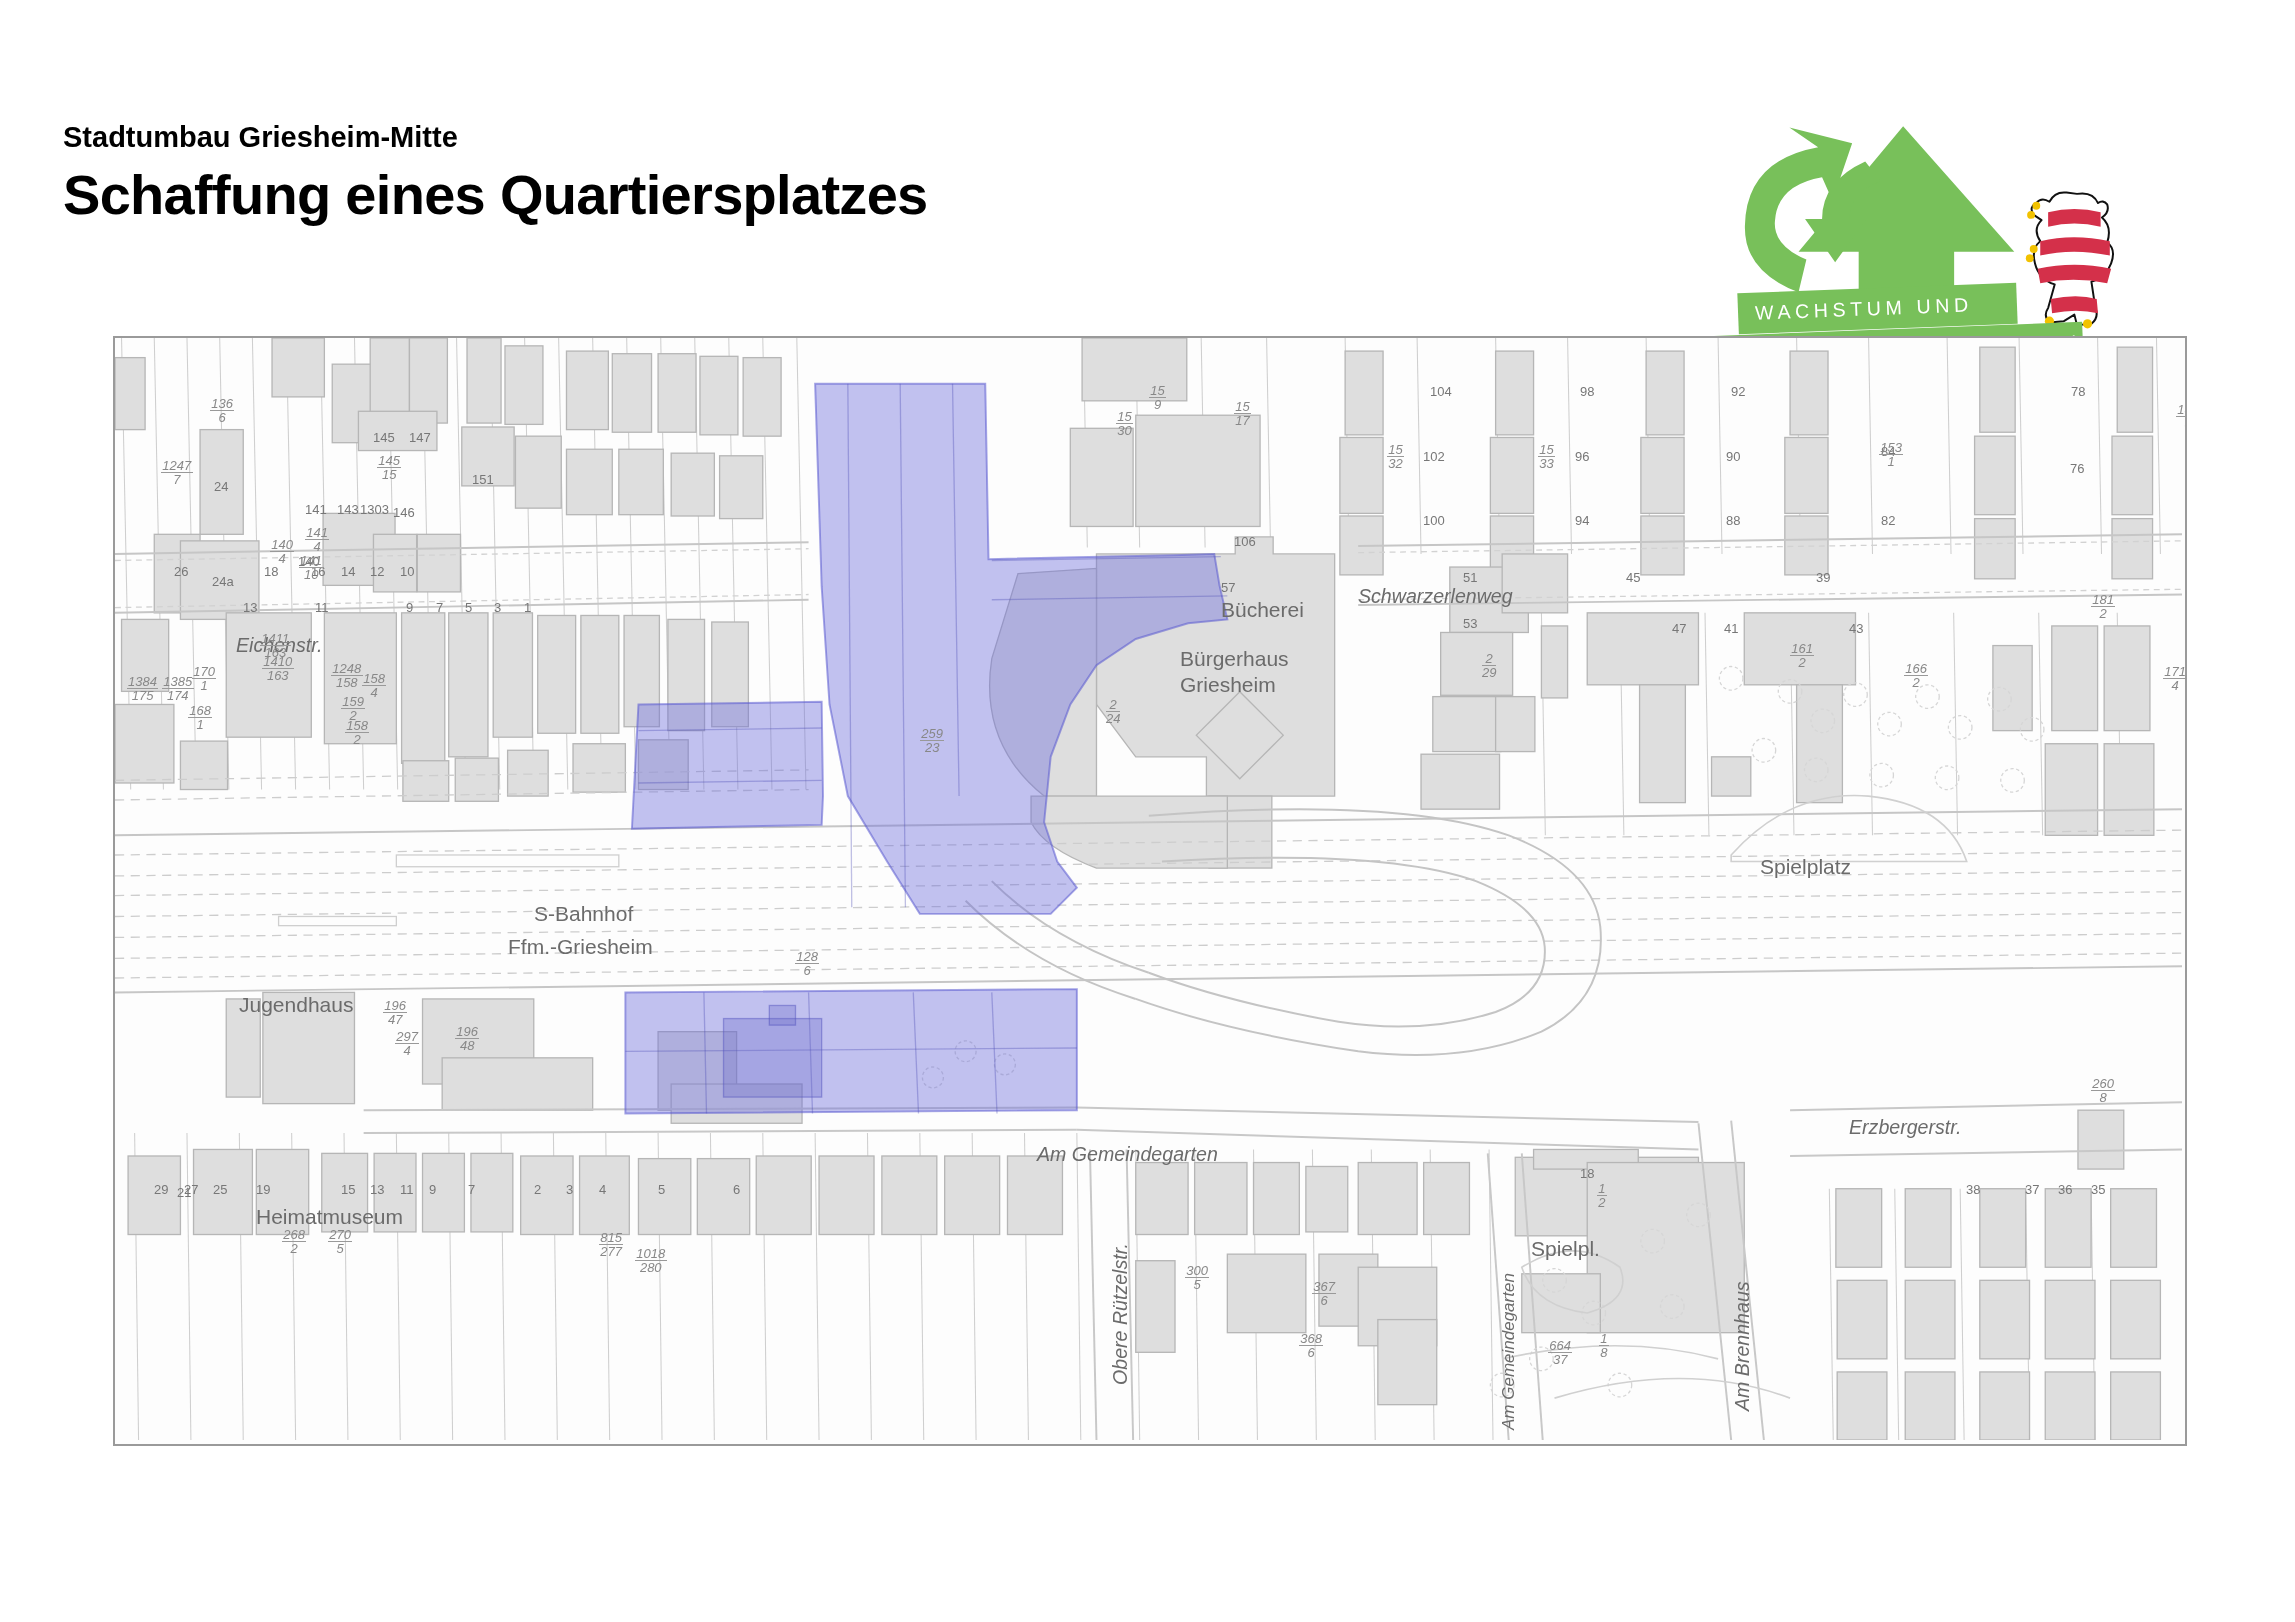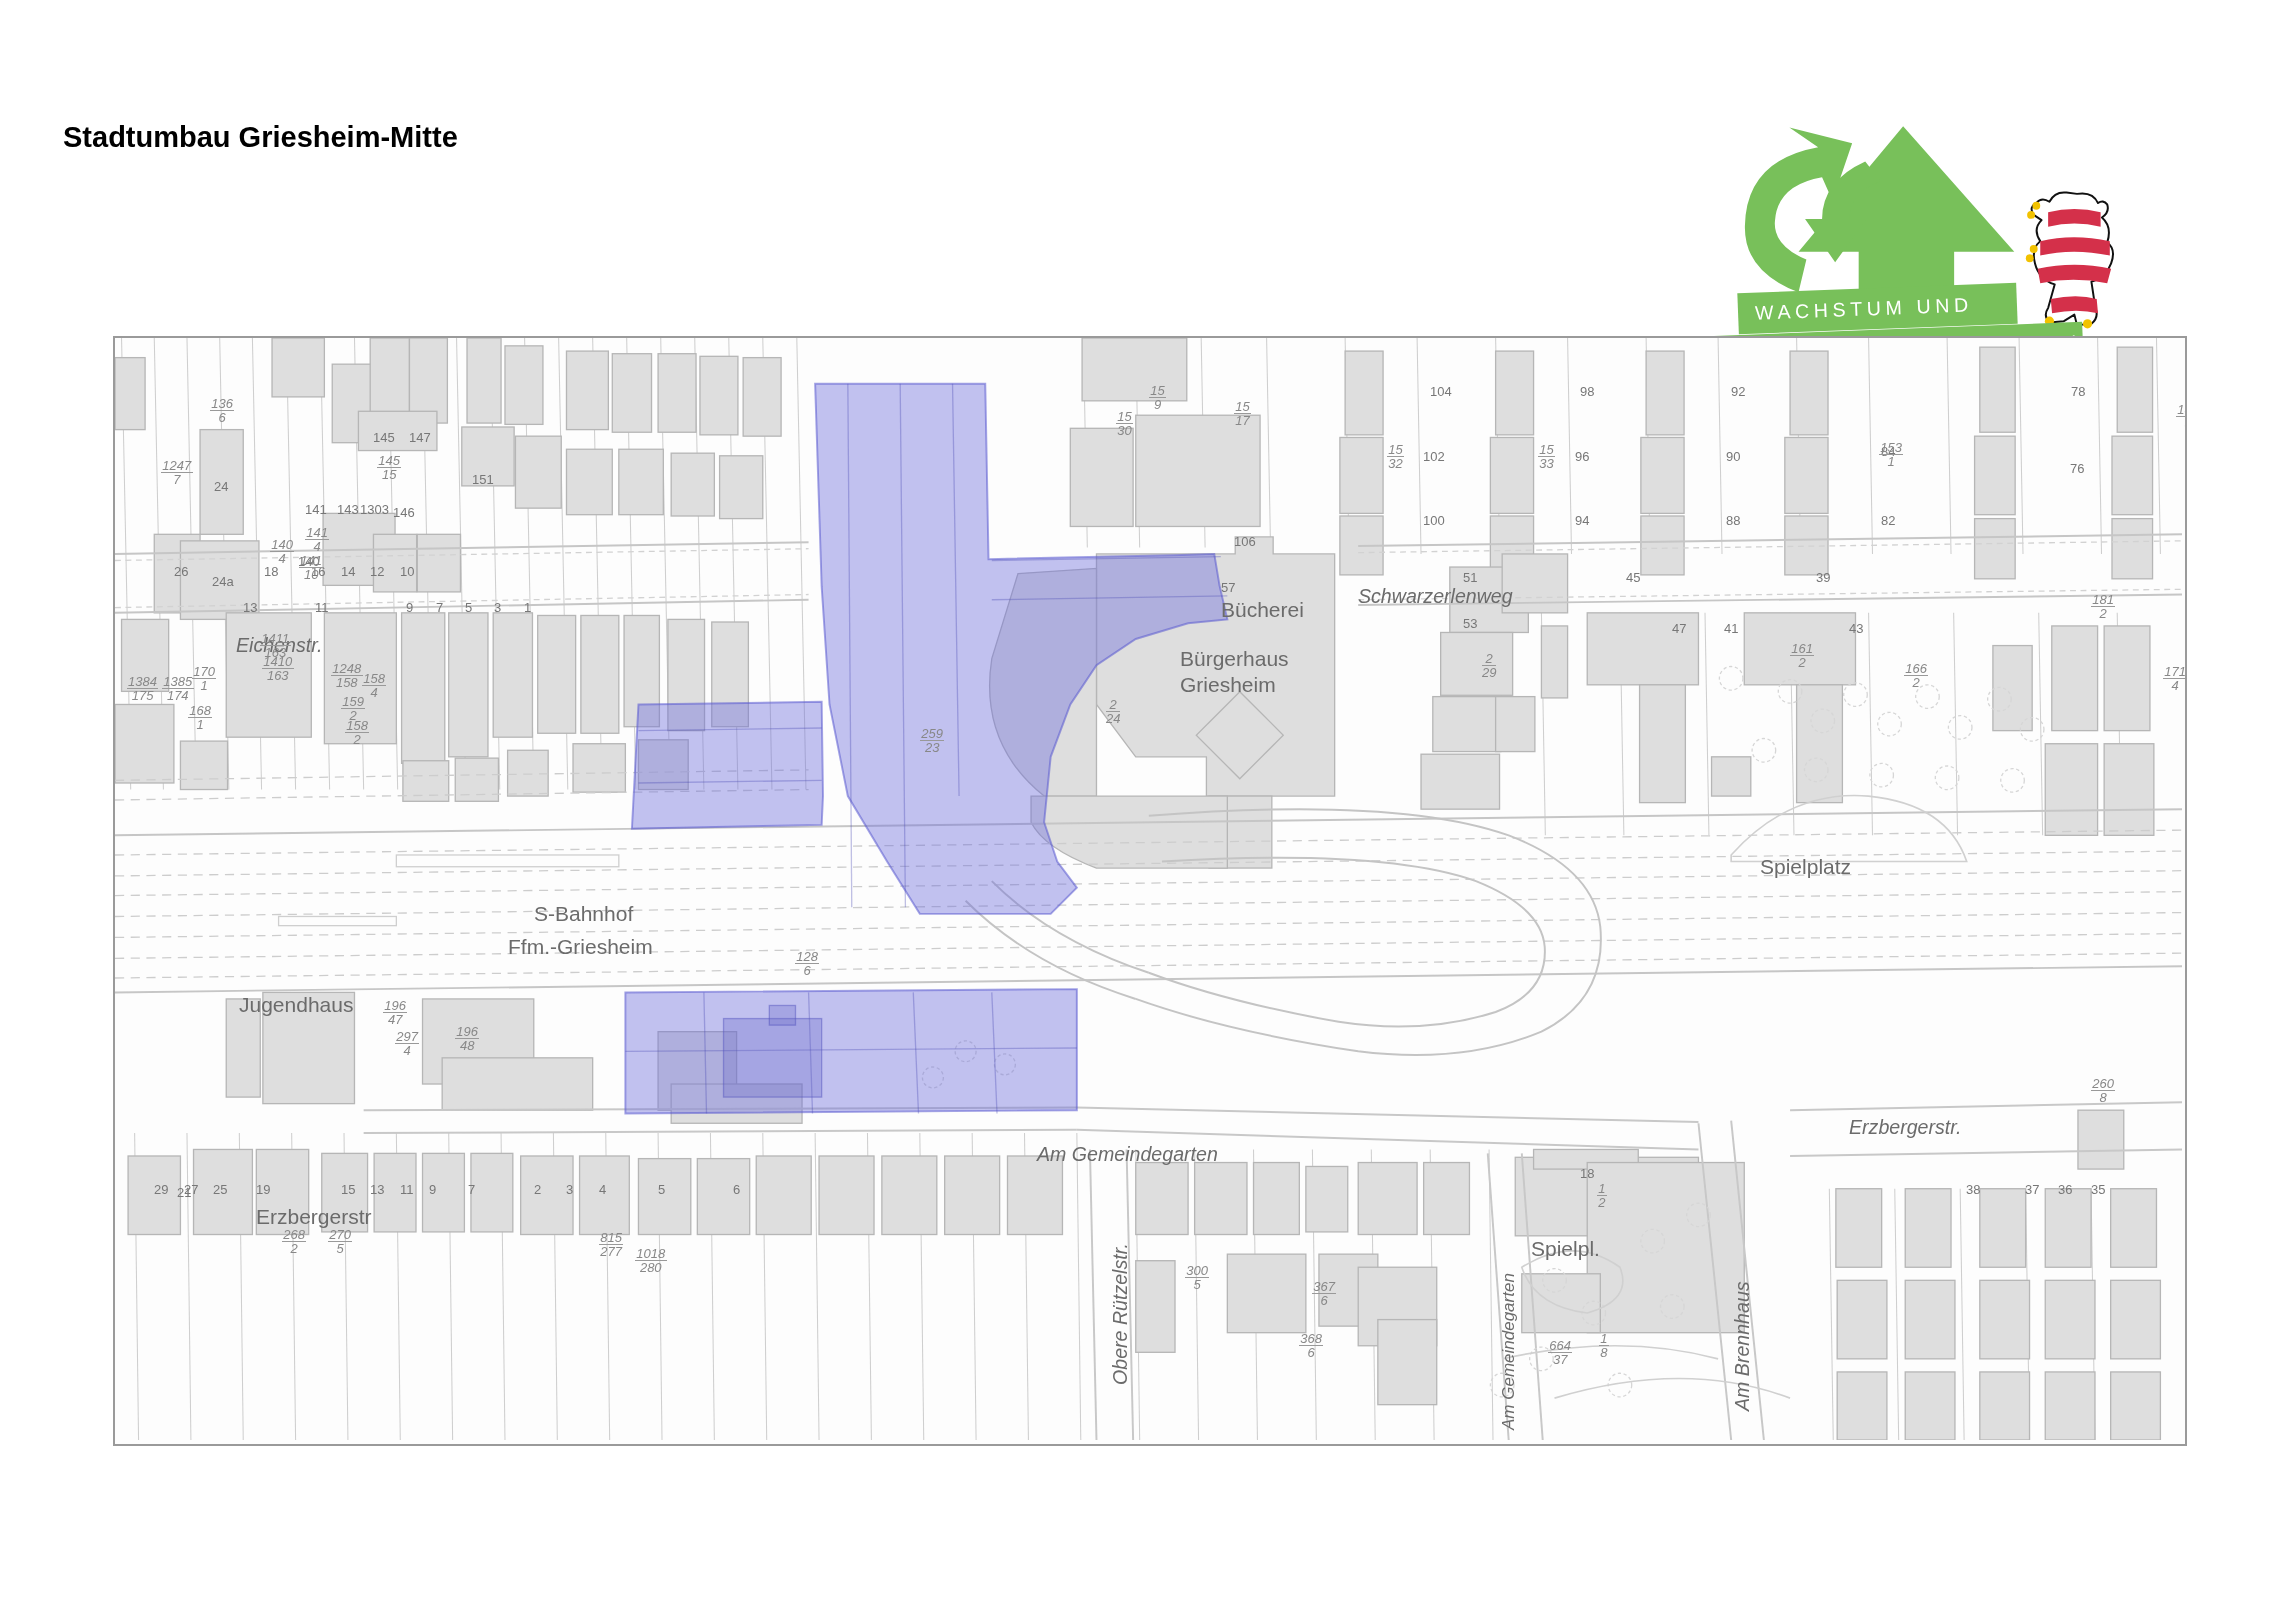--- a/index.html
+++ b/index.html
@@ -77,20 +77,21 @@
   
   #footer{position:absolute;left:0;top:1465px;width:2295px;height:157px;}
 </style>
 </head>
 <body>
 
 <div id="header">
 
 
   <div id="title-sub">Stadtumbau Griesheim-Mitte</div>
+  <div id="title-main">Schaffung eines Quartiersplatzes</div>
 
   <div id="wne-logo">
     <span class="wne-house" style="left:0;top:0;width:340px;height:196px;">
       <svg viewBox="0 0 520 300">
         <path d="M300 8 L470 200 L378 200 L378 275 L232 275 L232 200 L140 200 Z" fill="#78c05a"></path>
         <path d="M170 40 Q60 60 58 160 Q56 230 140 262 L152 212
                  Q100 190 104 152 Q108 98 176 86 L192 122 L222 34 L126 10 Z" fill="#78c05a"></path>
         <path d="M242 62 Q176 92 176 150 L150 150 L196 216 L244 150 L218 150
                  Q218 108 266 92 Z" fill="#78c05a"></path>
       </svg>
@@ -513,21 +514,21 @@
   <div class="mlabel mstreet" style="left:1734px;top:778px;">Erzbergerstr.</div>
   <div class="mlabel mstreet vert" style="left:1616px;top:1073px;">Am Brennhaus</div>
   <div class="mlabel mstreet vert" style="left:1384px;top:1092px;font-size:17px;">Am Gemeindegarten</div>
 
   <div class="mlabel mpoi" style="left:1106px;top:260px;">Bücherei</div>
   <div class="mlabel mpoi" style="left:1065px;top:309px;">Bürgerhaus</div>
   <div class="mlabel mpoi" style="left:1065px;top:335px;">Griesheim</div>
   <div class="mlabel mpoi" style="left:419px;top:564px;">S-Bahnhof</div>
   <div class="mlabel mpoi" style="left:393px;top:597px;">Ffm.-Griesheim</div>
   <div class="mlabel mpoi" style="left:124px;top:655px;">Jugendhaus</div>
-  <div class="mlabel mpoi" style="left:141px;top:867px;">Erzbergerstr</div>
+  <div class="mlabel mpoi" style="left:141px;top:867px;">Heimatmuseum</div>
   <div class="mlabel mpoi" style="left:1645px;top:517px;">Spielplatz</div>
   <div class="mlabel mpoi" style="left:1416px;top:899px;">Spielpl.</div>
 
   <div id="map-numbers">
       <div class="mlabel mnum" style="left: 1315px; top: 46px;">104</div>
       <div class="mlabel mnum" style="left: 1465px; top: 46px;">98</div>
       <div class="mlabel mnum" style="left: 1616px; top: 46px;">92</div>
       <div class="mlabel mnum" style="left: 1956px; top: 46px;">78</div>
       <div class="mlabel mnum" style="left: 1308px; top: 111px;">102</div>
       <div class="mlabel mnum" style="left: 1460px; top: 111px;">96</div>

